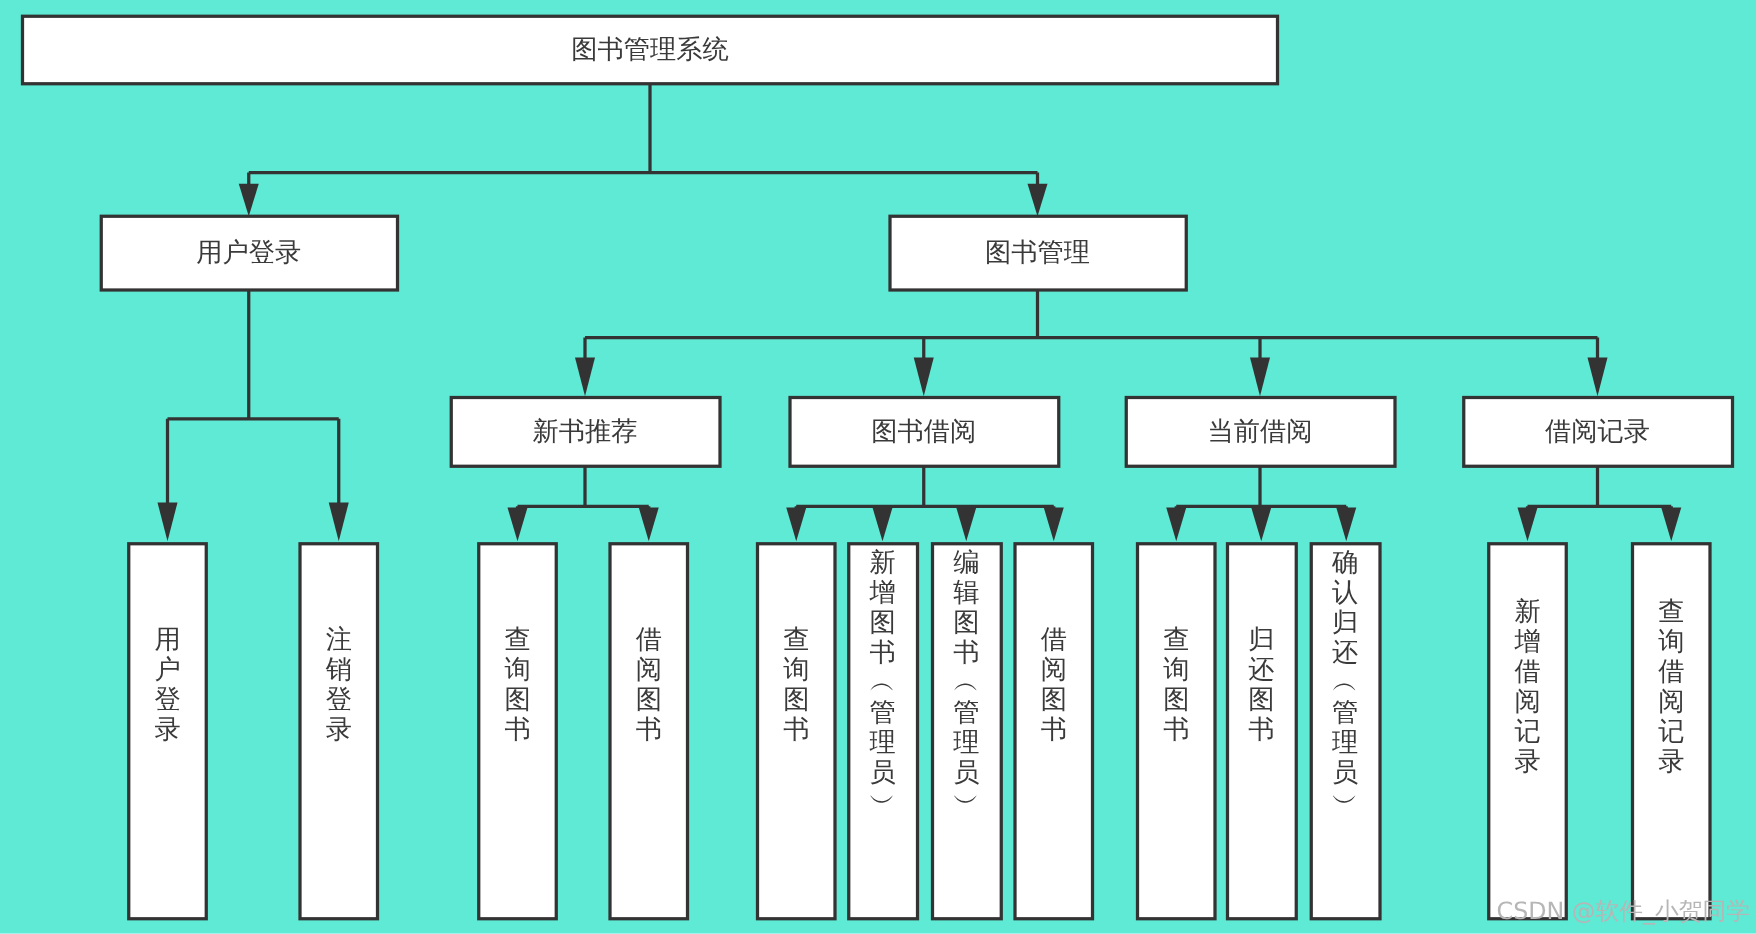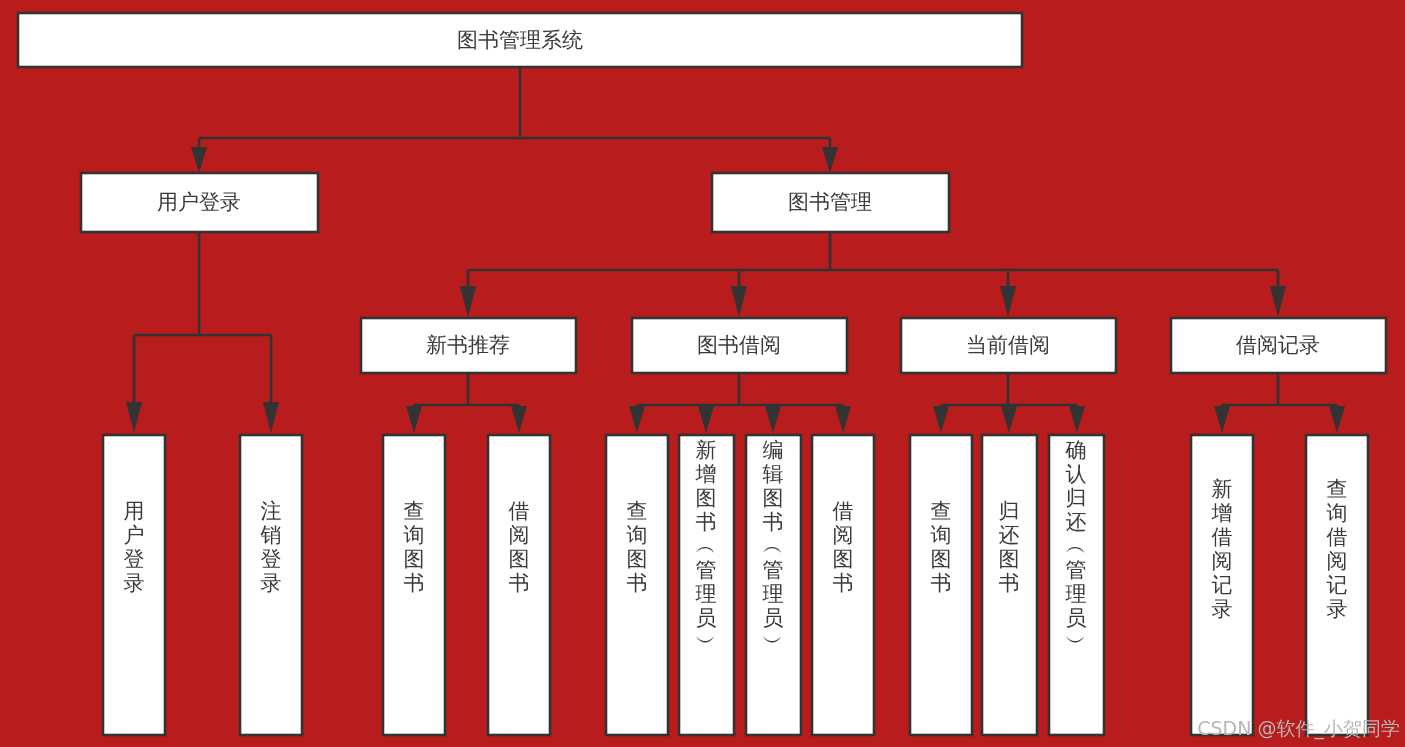--- a/index.html
+++ b/index.html
@@ -8,21 +8,21 @@
     padding: 0;
     background: #ffffff;
   }
   body {
     font-family: "DejaVu Sans", "Liberation Sans", sans-serif;
   }
   #diagram-root {
     position: relative;
     width: 1405px;
     height: 747px;
-    background: #b91c1c;
+    background: #5eead4;
     overflow: hidden;
   }
   svg#tree-svg {
     position: absolute;
     left: 0;
     top: 0;
     width: 1405px;
     height: 747px;
     display: block;
   }

